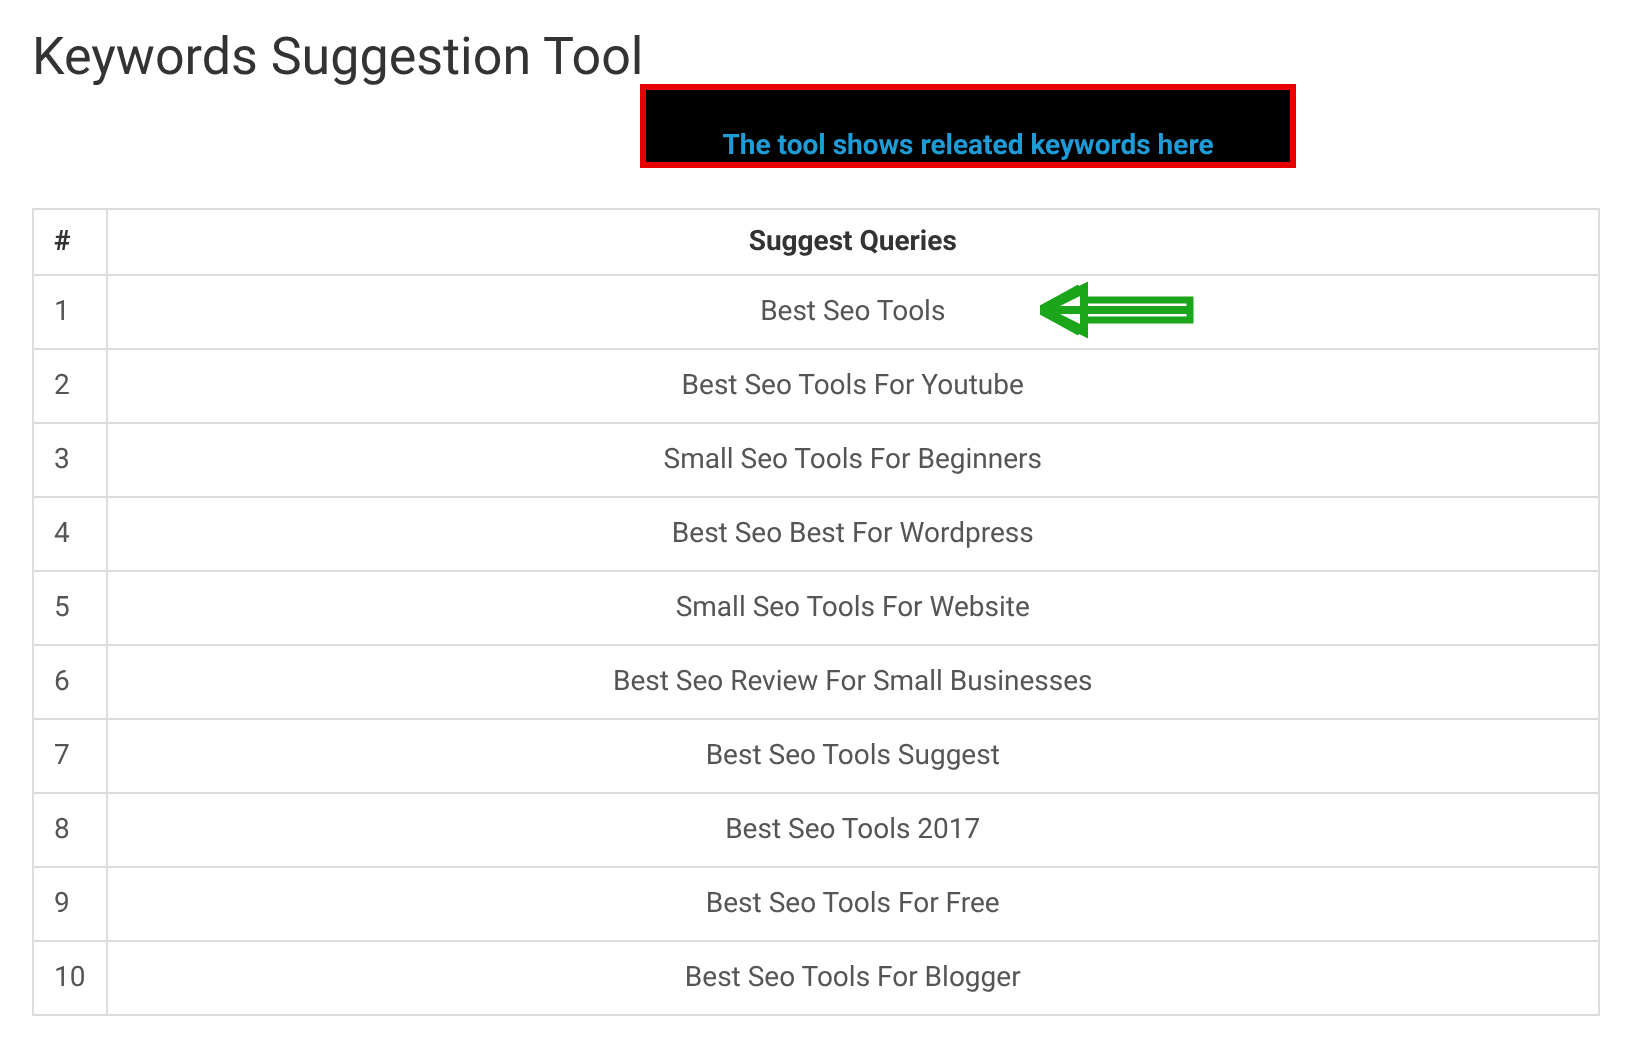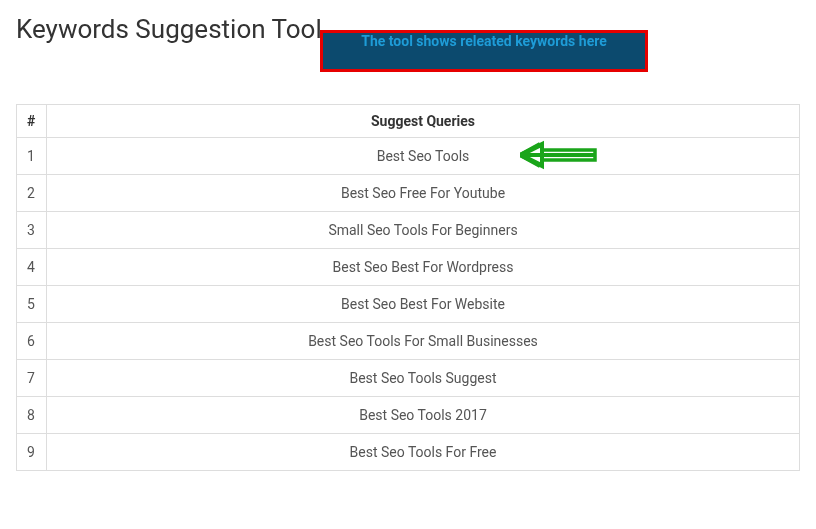--- a/index.html
+++ b/index.html
@@ -18,28 +18,28 @@
     }
     .page-title {
       font-size: 26px;
       font-weight: 400;
       color: #333;
       margin-bottom: 30px;
       margin-top: 4px;
     }
     .callout-box {
       position: absolute;
-      top: 30px;
+      top: 42px;
       left: 320px;
       width: 328px;
       height: 42px;
       border: 3px solid #e60000;
-      background: #0c4a6e;
+      background: #000000;
       display: flex;
-      align-items: flex-start;
+      align-items: flex-end;
       justify-content: center;
     }
     .callout-text {
       color: #1e9cd7;
       font-size: 14px;
       font-weight: 700;
     }
     .table {
       width: 100%;
       border-collapse: collapse;
@@ -95,49 +95,53 @@
       <th class="col-query">Suggest Queries</th>
     </tr>
   </thead>
   <tbody>
     <tr>
       <td class="col-num">1</td>
       <td class="col-query">Best Seo Tools</td>
     </tr>
     <tr>
       <td class="col-num">2</td>
-      <td class="col-query">Best Seo Free For Youtube</td>
+      <td class="col-query">Best Seo Tools For Youtube</td>
     </tr>
     <tr>
       <td class="col-num">3</td>
       <td class="col-query">Small Seo Tools For Beginners</td>
     </tr>
     <tr>
       <td class="col-num">4</td>
       <td class="col-query">Best Seo Best For Wordpress</td>
     </tr>
     <tr>
       <td class="col-num">5</td>
-      <td class="col-query">Best Seo Best For Website</td>
+      <td class="col-query">Small Seo Tools For Website</td>
     </tr>
     <tr>
       <td class="col-num">6</td>
-      <td class="col-query">Best Seo Tools For Small Businesses</td>
+      <td class="col-query">Best Seo Review For Small Businesses</td>
     </tr>
     <tr>
       <td class="col-num">7</td>
       <td class="col-query">Best Seo Tools Suggest</td>
     </tr>
     <tr>
       <td class="col-num">8</td>
       <td class="col-query">Best Seo Tools 2017</td>
     </tr>
     <tr>
       <td class="col-num">9</td>
       <td class="col-query">Best Seo Tools For Free</td>
+    </tr>
+    <tr>
+      <td class="col-num">10</td>
+      <td class="col-query">Best Seo Tools For Blogger</td>
     </tr>
   </tbody>
 </table>
 
 <svg class="arrow" width="80" height="30" viewBox="0 0 80 30">
   <g fill="none" stroke="#1aa51a" stroke-width="4">
     <path d="M 20 15 L 75 15"></path>
     <path d="M 20 15 L 0 15 L 20 4 M 0 15 L 20 26" fill="none"></path>
     <polygon points="0,15 22,4 22,10 22,20 22,26" fill="none" stroke="#1aa51a" stroke-width="4"></polygon>
   </g>

